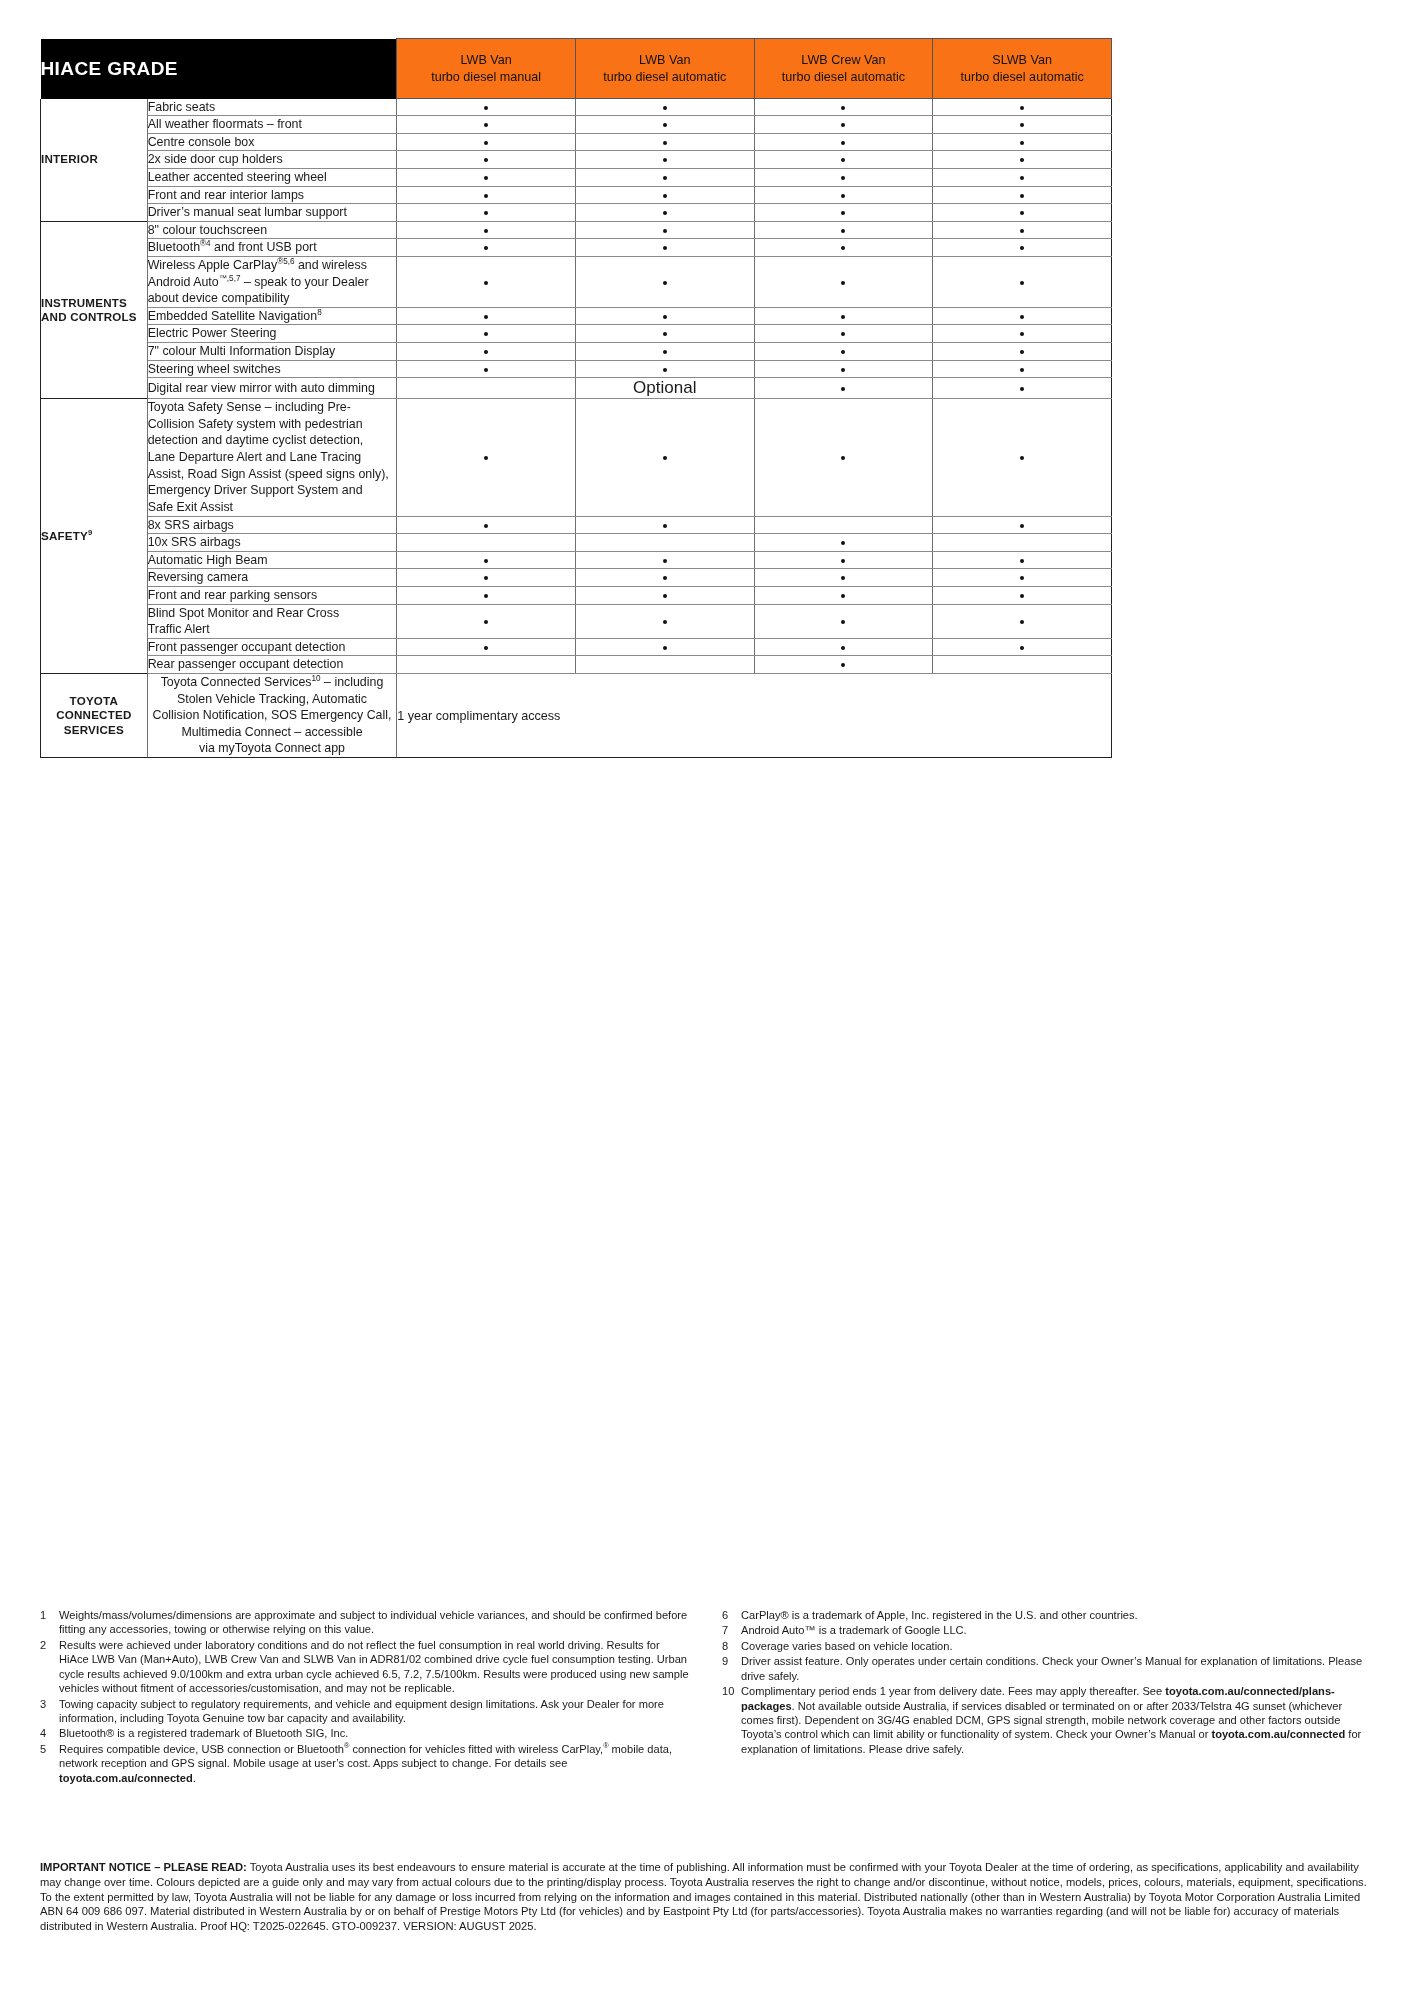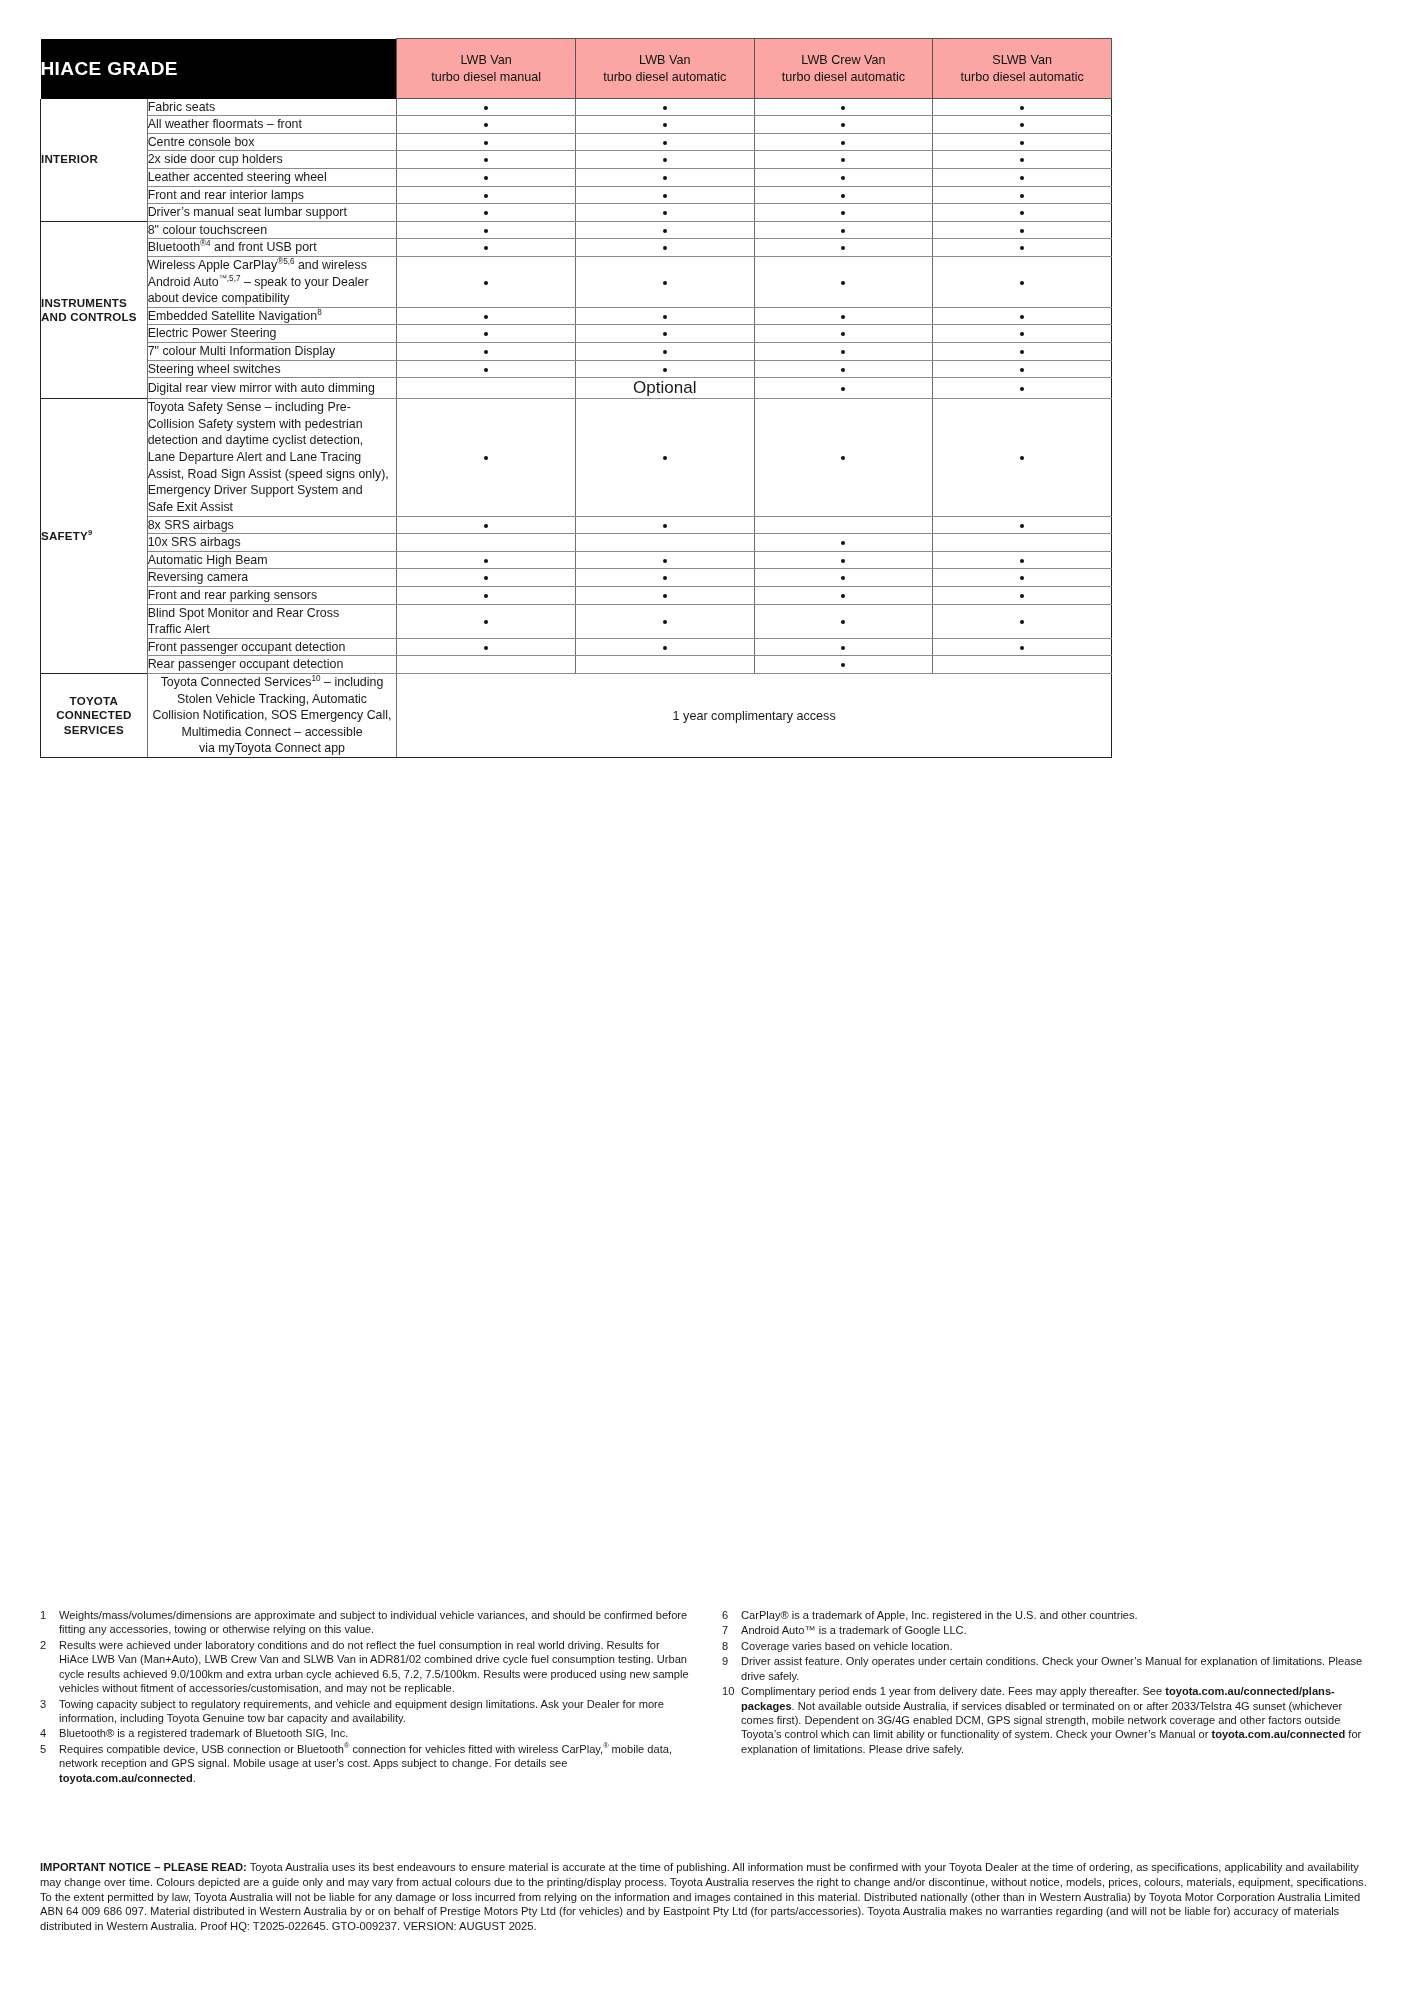--- a/index.html
+++ b/index.html
@@ -23,21 +23,21 @@
 
   
   .hdr-title {
     background: #000; color: #fff;
     font-size: 19px; font-weight: bold; letter-spacing: .4px;
     padding: 10px 0 10px 14px;
     height: 60px; vertical-align: middle;
     text-align: left;
   }
   .hdr-var {
-    background: #fca5a5; color: #111;
+    background: #f97316; color: #111;
     font-size: 12.6px; font-weight: normal; line-height: 1.28;
     text-align: center; vertical-align: middle;
     height: 60px;
     border-left: 1.5px solid #9a9a9a;
     border-top: 1.5px solid #555; border-bottom: 1.5px solid #555;
     border-right: 1.5px solid #555;
     padding: 4px 6px;
   }
   .hdr-var.first { border-left: 1.5px solid #555; }
 
@@ -61,21 +61,21 @@
   .mark {
     text-align: center; font-size: 12.4px;
     border-right: 1.1px solid #6f6f6f;
     border-bottom: 1.1px solid #8a8a8a;
   }
   .mark.secstart { border-top: 1.6px solid #222; }
   .mark.last { border-right: 1.6px solid #222; }
   .dot { display:inline-block; width:4px; height:4px; border-radius:50%; background:#111; vertical-align: middle; }
   .opt { font-size: 17px; }
   .cat-bottom { border-bottom: 1.6px solid #222; text-align: center; }
-  .cspan { text-align:center; font-size:12.6px; border-right:1.6px solid #222; border-bottom:1.6px solid #222; }
+  .cspan { text-align:left; font-size:12.6px; border-right:1.6px solid #222; border-bottom:1.6px solid #222; }
 
   sup { font-size: 0.66em; vertical-align: super; line-height: 0; }
 
   
   .notes { position: absolute; left: 40px; top: 1608px; width: 1334px; display: flex; gap: 30px; }
   .notes-col { width: 652px; }
   .note { display: flex; font-size: 11.1px; line-height: 1.30; margin-bottom: 1px; }
   .note-num { width: 19px; flex: 0 0 19px; text-align: left; }
   .note-txt { flex: 1; }
   .note-txt b { font-weight: bold; }

